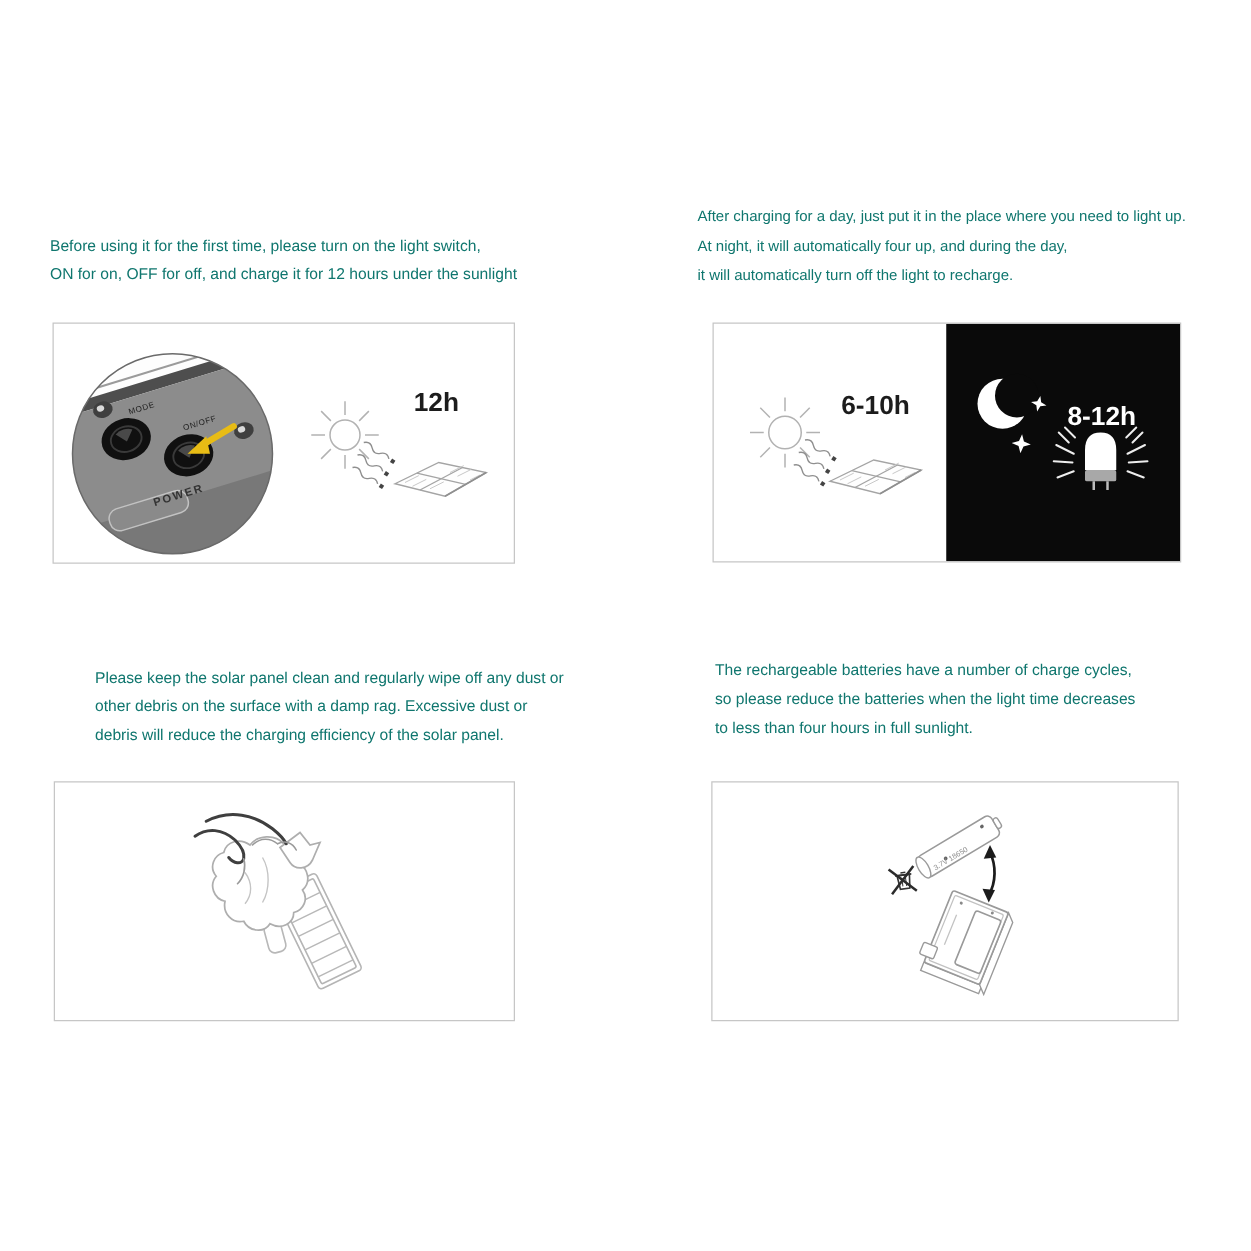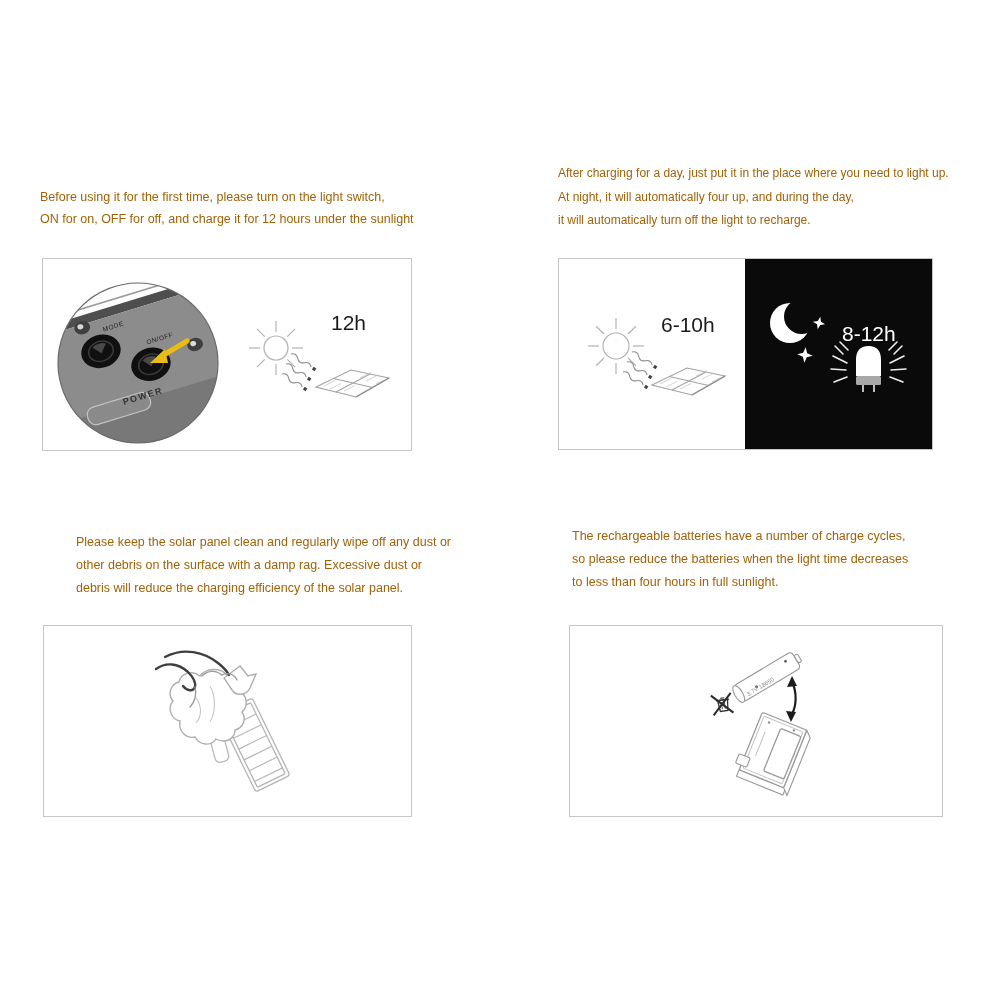--- a/index.html
+++ b/index.html
@@ -1,36 +1,36 @@
 <!DOCTYPE html>
 <html><head>
 <meta charset="utf-8">
 <style>
   html,body{margin:0;padding:0;}
   body{
     width:1001px;height:1001px;position:relative;overflow:hidden;
     background:#ffffff;
     font-family:"Liberation Sans", sans-serif;
   }
-  .para{position:absolute;color:#a16207;font-size:12.5px;white-space:nowrap;}
+  .para{position:absolute;color:#0f766e;font-size:12.5px;white-space:nowrap;}
   .para .line{display:block;line-height:22px;}
   .t-tl{left:40px;top:186px;}
   .t-tr{left:558px;top:162px;font-size:12px;}
   .t-tr .line{line-height:23.5px;}
   .t-bl{left:40px;top:531px;}
   .t-bl .line{line-height:23px;margin-left:36px;}
   .t-br{left:572px;top:525px;}
   .t-br .line{line-height:23px;}
   .fig{position:absolute;border:1px solid #c6c6c6;box-sizing:border-box;background:#fff;}
   .fig-tl{left:42px;top:258px;width:370px;height:193px;}
-  .fig-tr{left:558px;top:258px;width:375px;height:192px;}
+  .fig-tr{left:570px;top:258px;width:375px;height:192px;}
   .fig-bl{left:43px;top:625px;width:369px;height:192px;}
   .fig-br{left:569px;top:625px;width:374px;height:192px;}
   .fig svg{position:absolute;left:0;top:0;}
-  .duration{position:absolute;font-weight:normal;font-size:21px;color:#1c1c1c;line-height:1;}
+  .duration{position:absolute;font-weight:bold;font-size:21px;color:#1c1c1c;line-height:1;}
   .duration.light{color:#ffffff;}
   .d-12h{left:288px;top:53px;}
   .d-610h{left:102px;top:55px;}
   .d-812h{left:283px;top:52px;margin-top:12px;}
 </style>
 </head>
 <body>
 
 <div>
 

